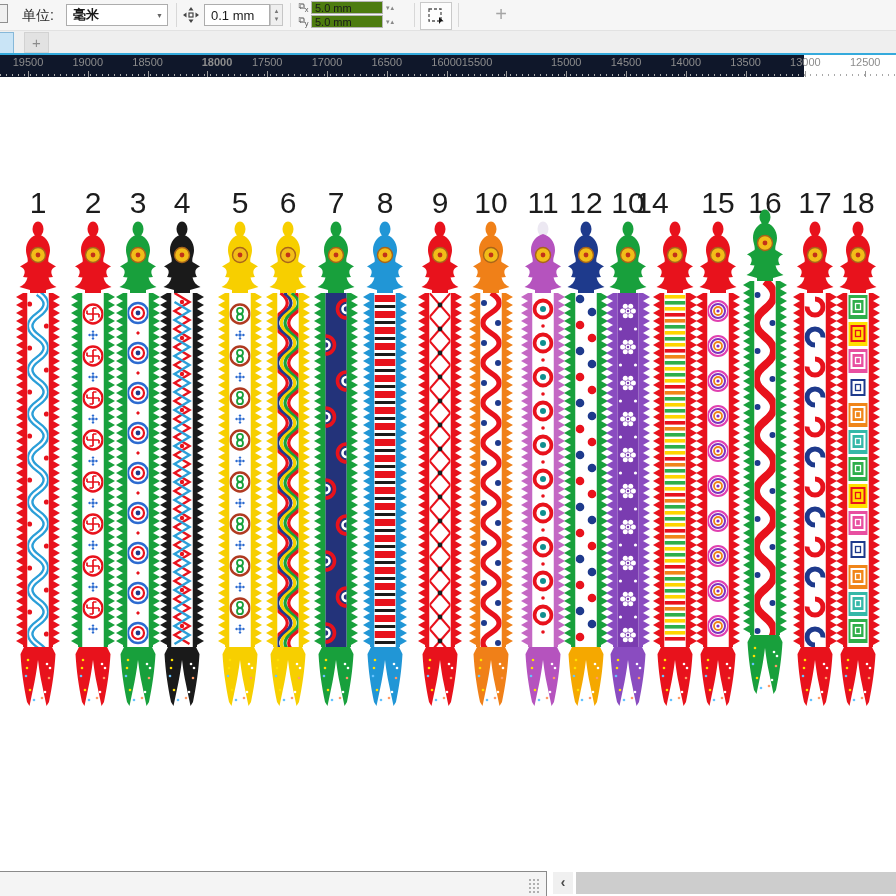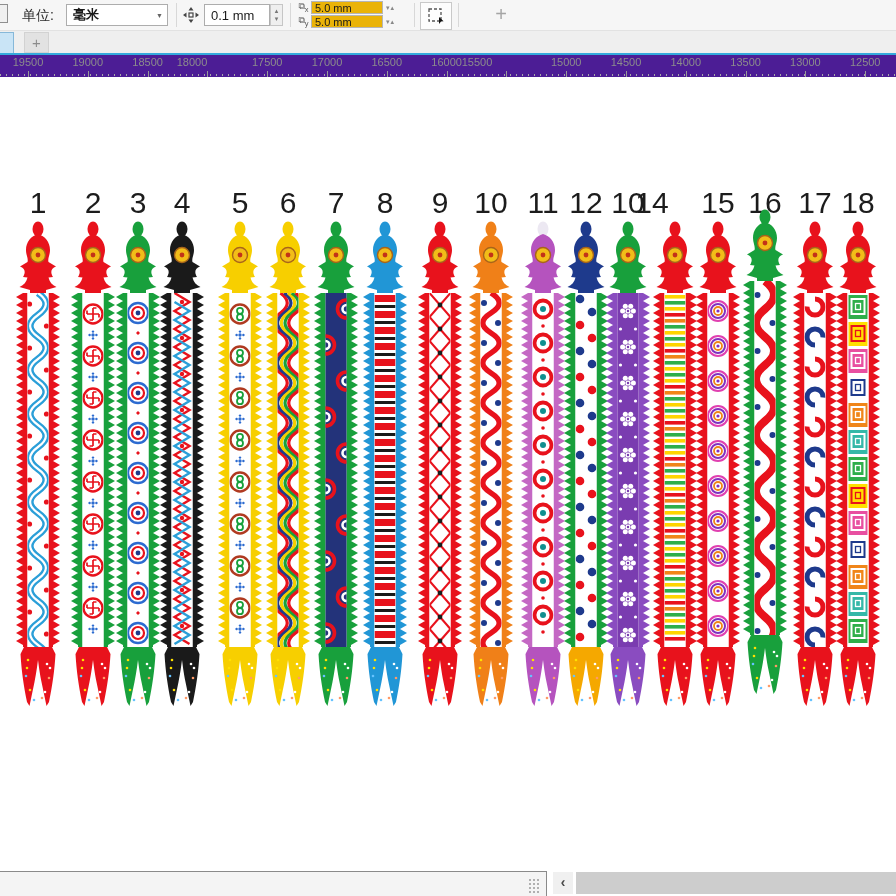--- a/index.html
+++ b/index.html
@@ -7,33 +7,33 @@
   .abs{position:absolute;}
   
   #toolbar{left:0;top:0;width:896px;height:30px;background:#f6f6f6;border-bottom:1px solid #e2e2e2;}
   .tb-label{top:7px;font-size:14px;color:#2b2b2b;}
   .tb-field{background:#fff;border:1px solid #adadad;font-size:13px;color:#1a1a1a;display:flex;align-items:center;box-sizing:border-box;}
   .tb-sep{top:3px;width:1px;height:24px;background:#d8d8d8;}
   .caret{color:#666;font-size:7px;margin-left:auto;padding-right:4px;}
   .spin-col{display:flex;flex-direction:column;justify-content:center;width:13px;height:22px;background:#efefef;border:1px solid #c6c6c6;box-sizing:border-box;}
   .spin-col span{font-size:7px;line-height:8px;color:#777;text-align:center;cursor:default;}
   .dup-row{height:13px;display:flex;align-items:center;}
-  .dup-field{background:#eab308;border:1px solid #b5b5b5;width:72px;height:13px;font-size:11px;color:#1a1a1a;padding-left:3px;box-sizing:border-box;display:flex;align-items:center;}
+  .dup-field{background:#4d7c0f;border:1px solid #b5b5b5;width:72px;height:13px;font-size:11px;color:#1a1a1a;padding-left:3px;box-sizing:border-box;display:flex;align-items:center;}
   .dup-arrows{font-size:7px;color:#888;letter-spacing:1px;margin-left:3px;}
   .mini-ic{font-size:9px;color:#555;width:15px;text-align:center;}
   #filled-btn{left:420px;top:2px;width:30px;height:26px;background:#fdfdfd;border:1px solid #c9c9c9;display:flex;align-items:center;justify-content:center;}
   #tb-plus{left:488px;top:1px;width:26px;height:26px;font-size:20px;color:#a5a5a5;text-align:center;line-height:26px;}
   .partial-ic{left:-6px;top:4px;width:12px;height:17px;border:1px solid #8f8f8f;background:#f0f0f0;}
   
   #tabrow{left:0;top:31px;width:896px;height:22px;background:#efefef;}
   #doc-tab{left:-8px;top:1px;width:20px;height:21px;background:#c9e4f6;border:1px solid #86b8d9;}
   #tab-plus{left:24px;top:1px;width:25px;height:21px;background:#e2e2e2;border:1px solid #d2d2d2;color:#8c8c8c;font-size:15px;text-align:center;line-height:20px;box-sizing:border-box;}
   #accent-line{left:0;top:53px;width:896px;height:2px;}
   
-  #ruler{left:0;top:55px;width:896px;height:22px;background:#4c1d95;}
+  #ruler{left:0;top:55px;width:804px;height:22px;background:#0f172a;}
   .ruler-label{position:absolute;top:1px;transform:translateX(-50%);font-size:11px;color:#8c8c8c;}
   .ruler-major-tick{position:absolute;top:16px;width:1px;height:6px;background:#999;}
   #ruler-minor{left:0;top:19px;width:896px;height:2px;background-image:repeating-linear-gradient(90deg,#a8a8a8 0 1px,transparent 1px 6px);}
   
   #canvas{left:0;top:77px;width:896px;height:792px;background:#fff;}
   .banner{position:absolute;}
   .banner-number{position:absolute;top:109px;width:44px;transform:translateX(-50%);text-align:center;font-size:30px;color:#1c1c1c;}
   
   #bottombar{left:0;top:869px;width:896px;height:27px;background:#fff;}
   #bl-panel{left:-2px;top:2px;width:549px;height:30px;background:#f4f4f4;border:1px solid #8a8a8a;box-sizing:border-box;}
@@ -103,21 +103,21 @@
   <div id="accent-line" class="abs" style="background: rgb(53, 170, 220);"></div>
 
   <div id="ruler" class="abs">
     <div id="ruler-labels">
         <div class="ruler-label" style="left: 28px;">19500</div>
         <div class="ruler-major-tick" style="left: 28px;"></div>
         <div class="ruler-label" style="left: 87.8px; text-align: center;">19000</div>
         <div class="ruler-major-tick" style="left: 87.8px;"></div>
         <div class="ruler-label" style="left: 147.6px;">18500</div>
         <div class="ruler-major-tick" style="left: 147.6px;"></div>
-        <div class="ruler-label" style="left: 192px;">18000</div>
+        <div class="ruler-label" style="left: 217px; font-weight: bold;">18000</div>
         <div class="ruler-major-tick" style="left: 207.4px;"></div>
         <div class="ruler-label" style="left: 267.2px;">17500</div>
         <div class="ruler-major-tick" style="left: 267.2px;"></div>
         <div class="ruler-label" style="left: 327px;">17000</div>
         <div class="ruler-major-tick" style="left: 327px;"></div>
         <div class="ruler-label" style="left: 386.8px;">16500</div>
         <div class="ruler-major-tick" style="left: 386.8px;"></div>
         <div class="ruler-label" style="left: 446.6px;">16000</div>
         <div class="ruler-major-tick" style="left: 446.6px;"></div>
         <div class="ruler-label" style="left: 477px;">15500</div>

